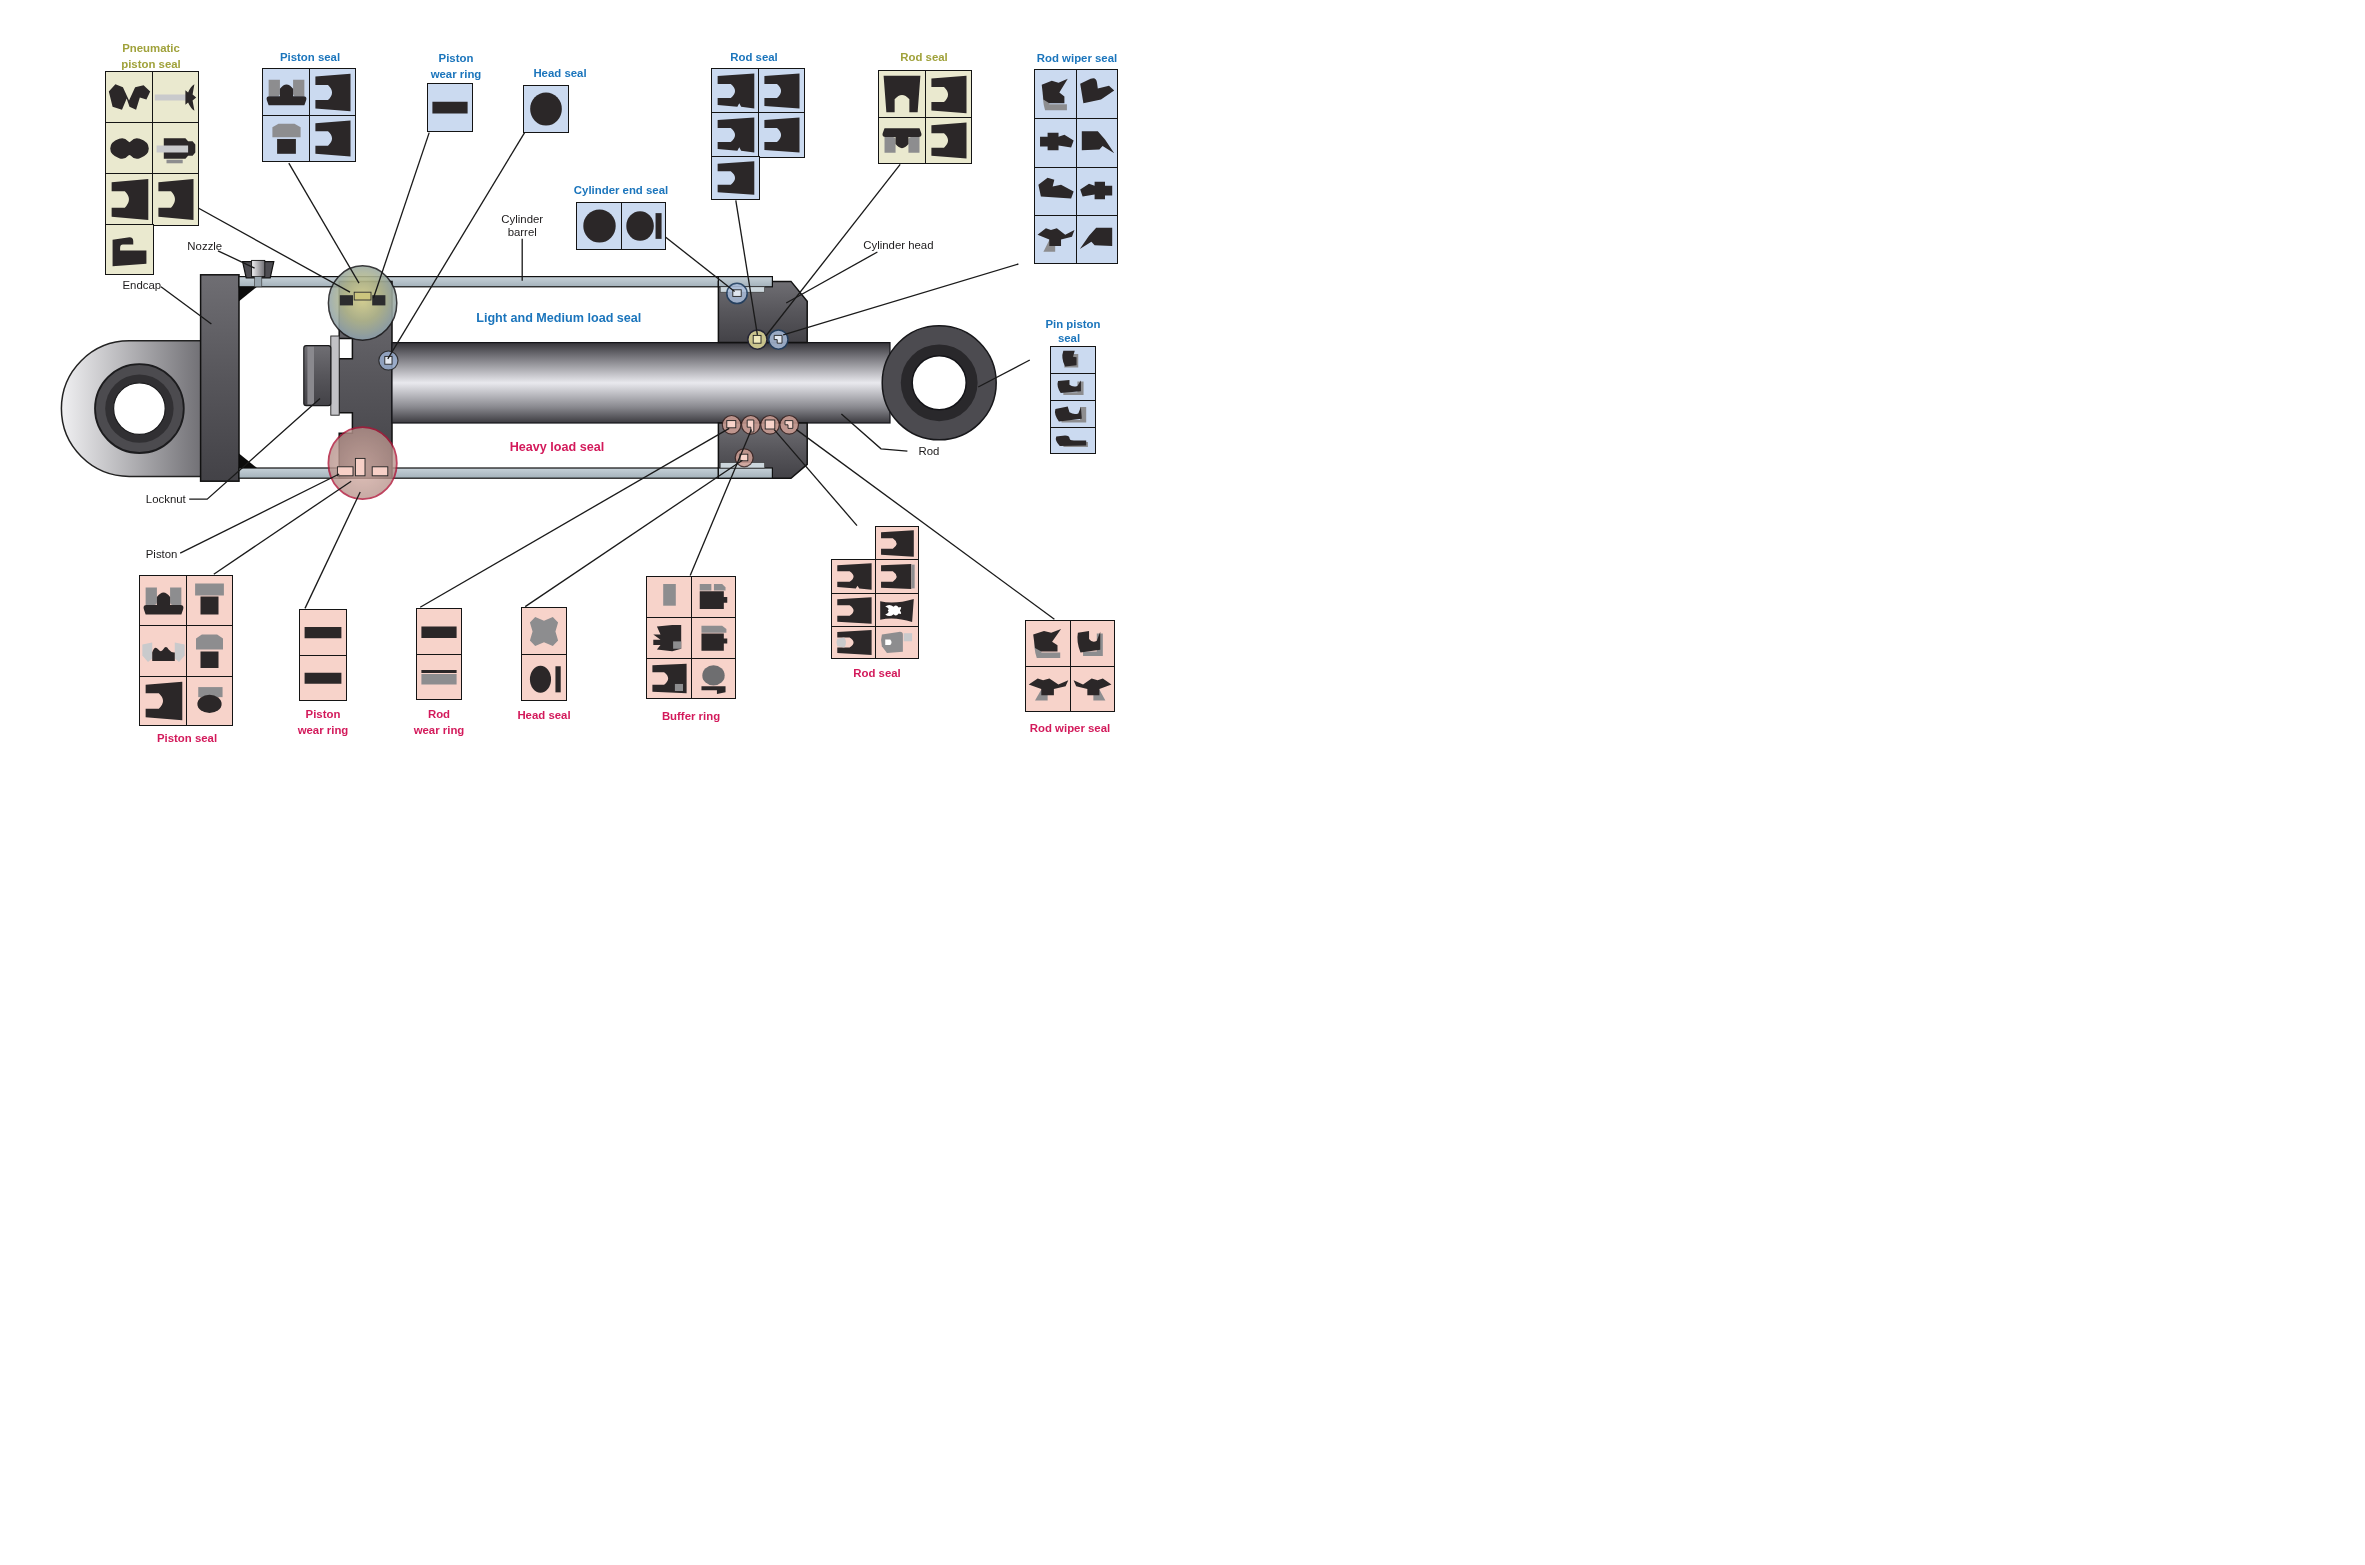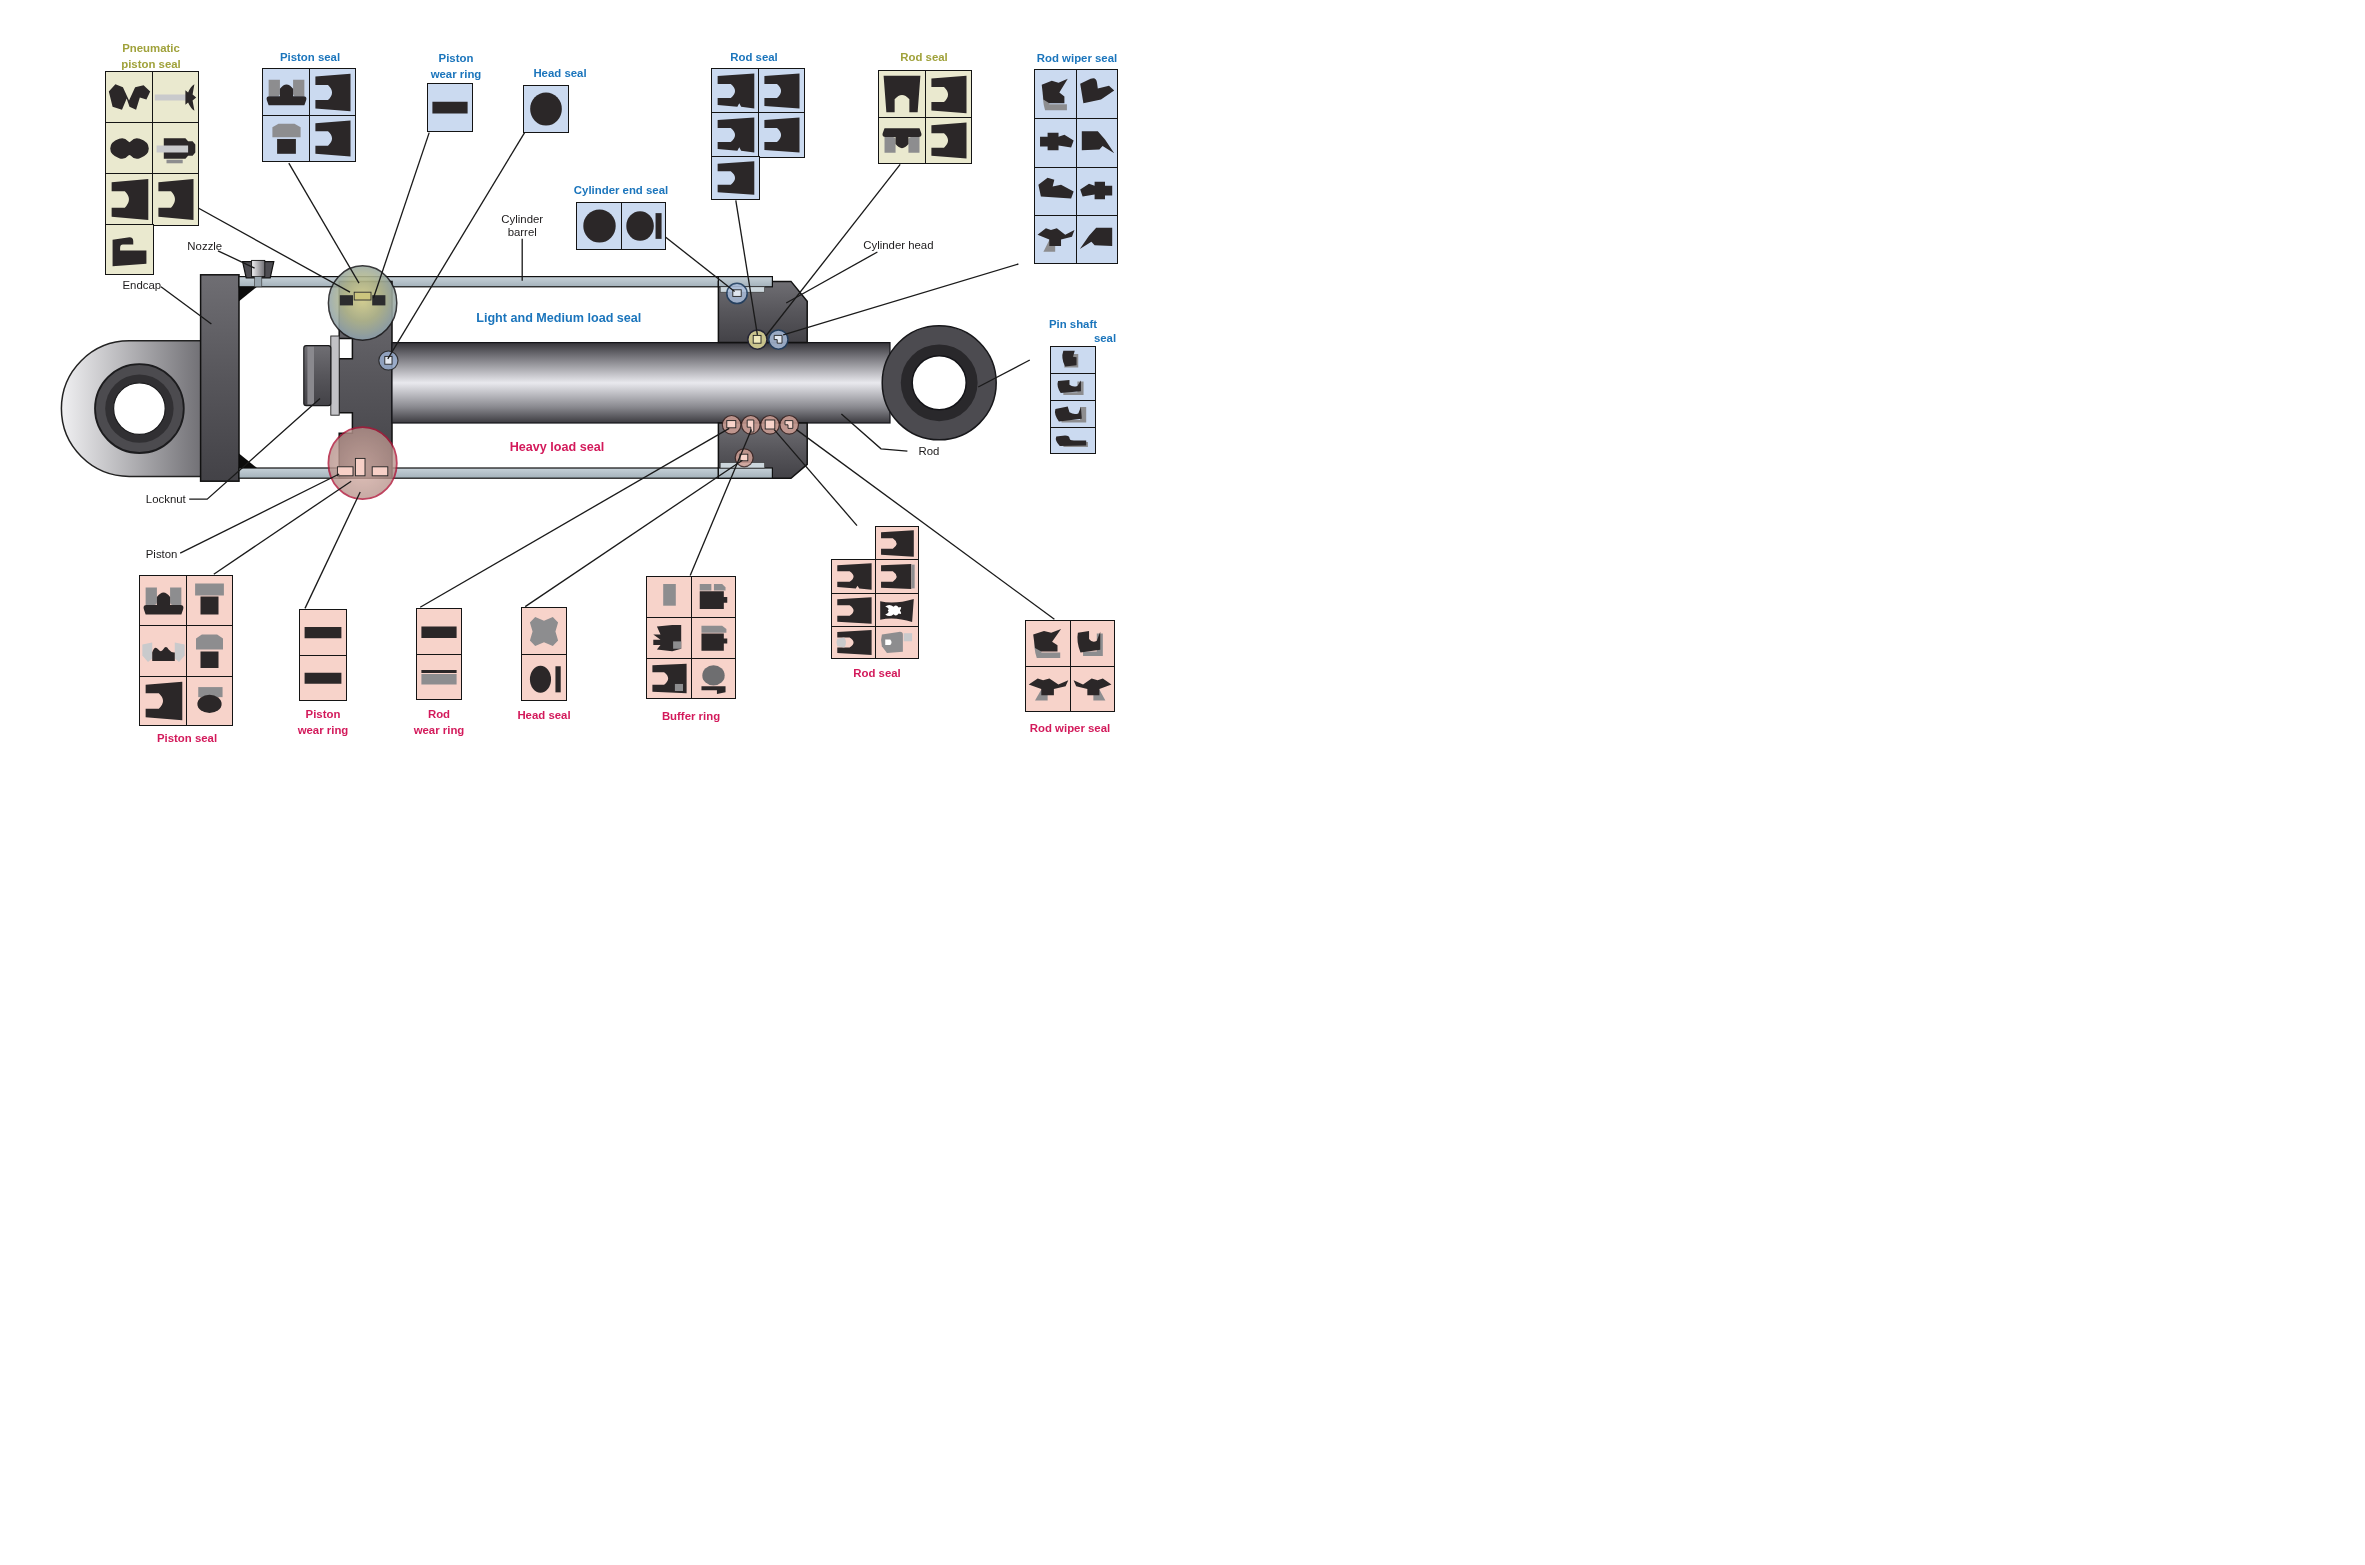--- a/index.html
+++ b/index.html
@@ -410,22 +410,22 @@
           </svg>
         </div>
         <div class="cell" style="left: 42px; top: 146px; width: 42px; height: 49px; background: rgb(203, 218, 240);">
           <svg viewBox="0 0 100 100" preserveAspectRatio="none">
             <g transform="translate(50 50) scale(-1 1) translate(-50 -50)">
               <path d="M12 25 H52 L70 42 L93 70 L64 55 L56 62 L12 64 Z" fill="#2b2728"></path>
             </g>
           </svg>
         </div>
       </div>
-      <div class="box-label blue" style="left: 963px; top: 317px;">Pin shaft</div>
-      <div class="box-label blue" style="left: 995px; top: 331px;">seal</div>
+      <div class="box-label blue" style="left: 963px; top: 317px;">Pin piston</div>
+      <div class="box-label blue" style="left: 959px; top: 331px;">seal</div>
       <div class="seal-box" style="left: 1030px; top: 346px; width: 46px; height: 109px;">
         <div class="cell" style="left: 0px; top: 0px; width: 46px; height: 29px; background: rgb(203, 218, 240);">
           <svg viewBox="0 0 100 100" preserveAspectRatio="none">
             <g transform="translate(50 50) scale(1 1) translate(-50 -50)">
               <path d="M34 26 H62 V76 H30 Z" fill="#8d8d8f"></path>
               <path d="M28 14 L54 14 L50 36 L58 38 L58 68 L32 72 Q22 42 28 14 Z" fill="#2b2728"></path>
             </g>
           </svg>
         </div>
         <div class="cell" style="left: 0px; top: 27px; width: 46px; height: 29px; background: rgb(203, 218, 240);">

